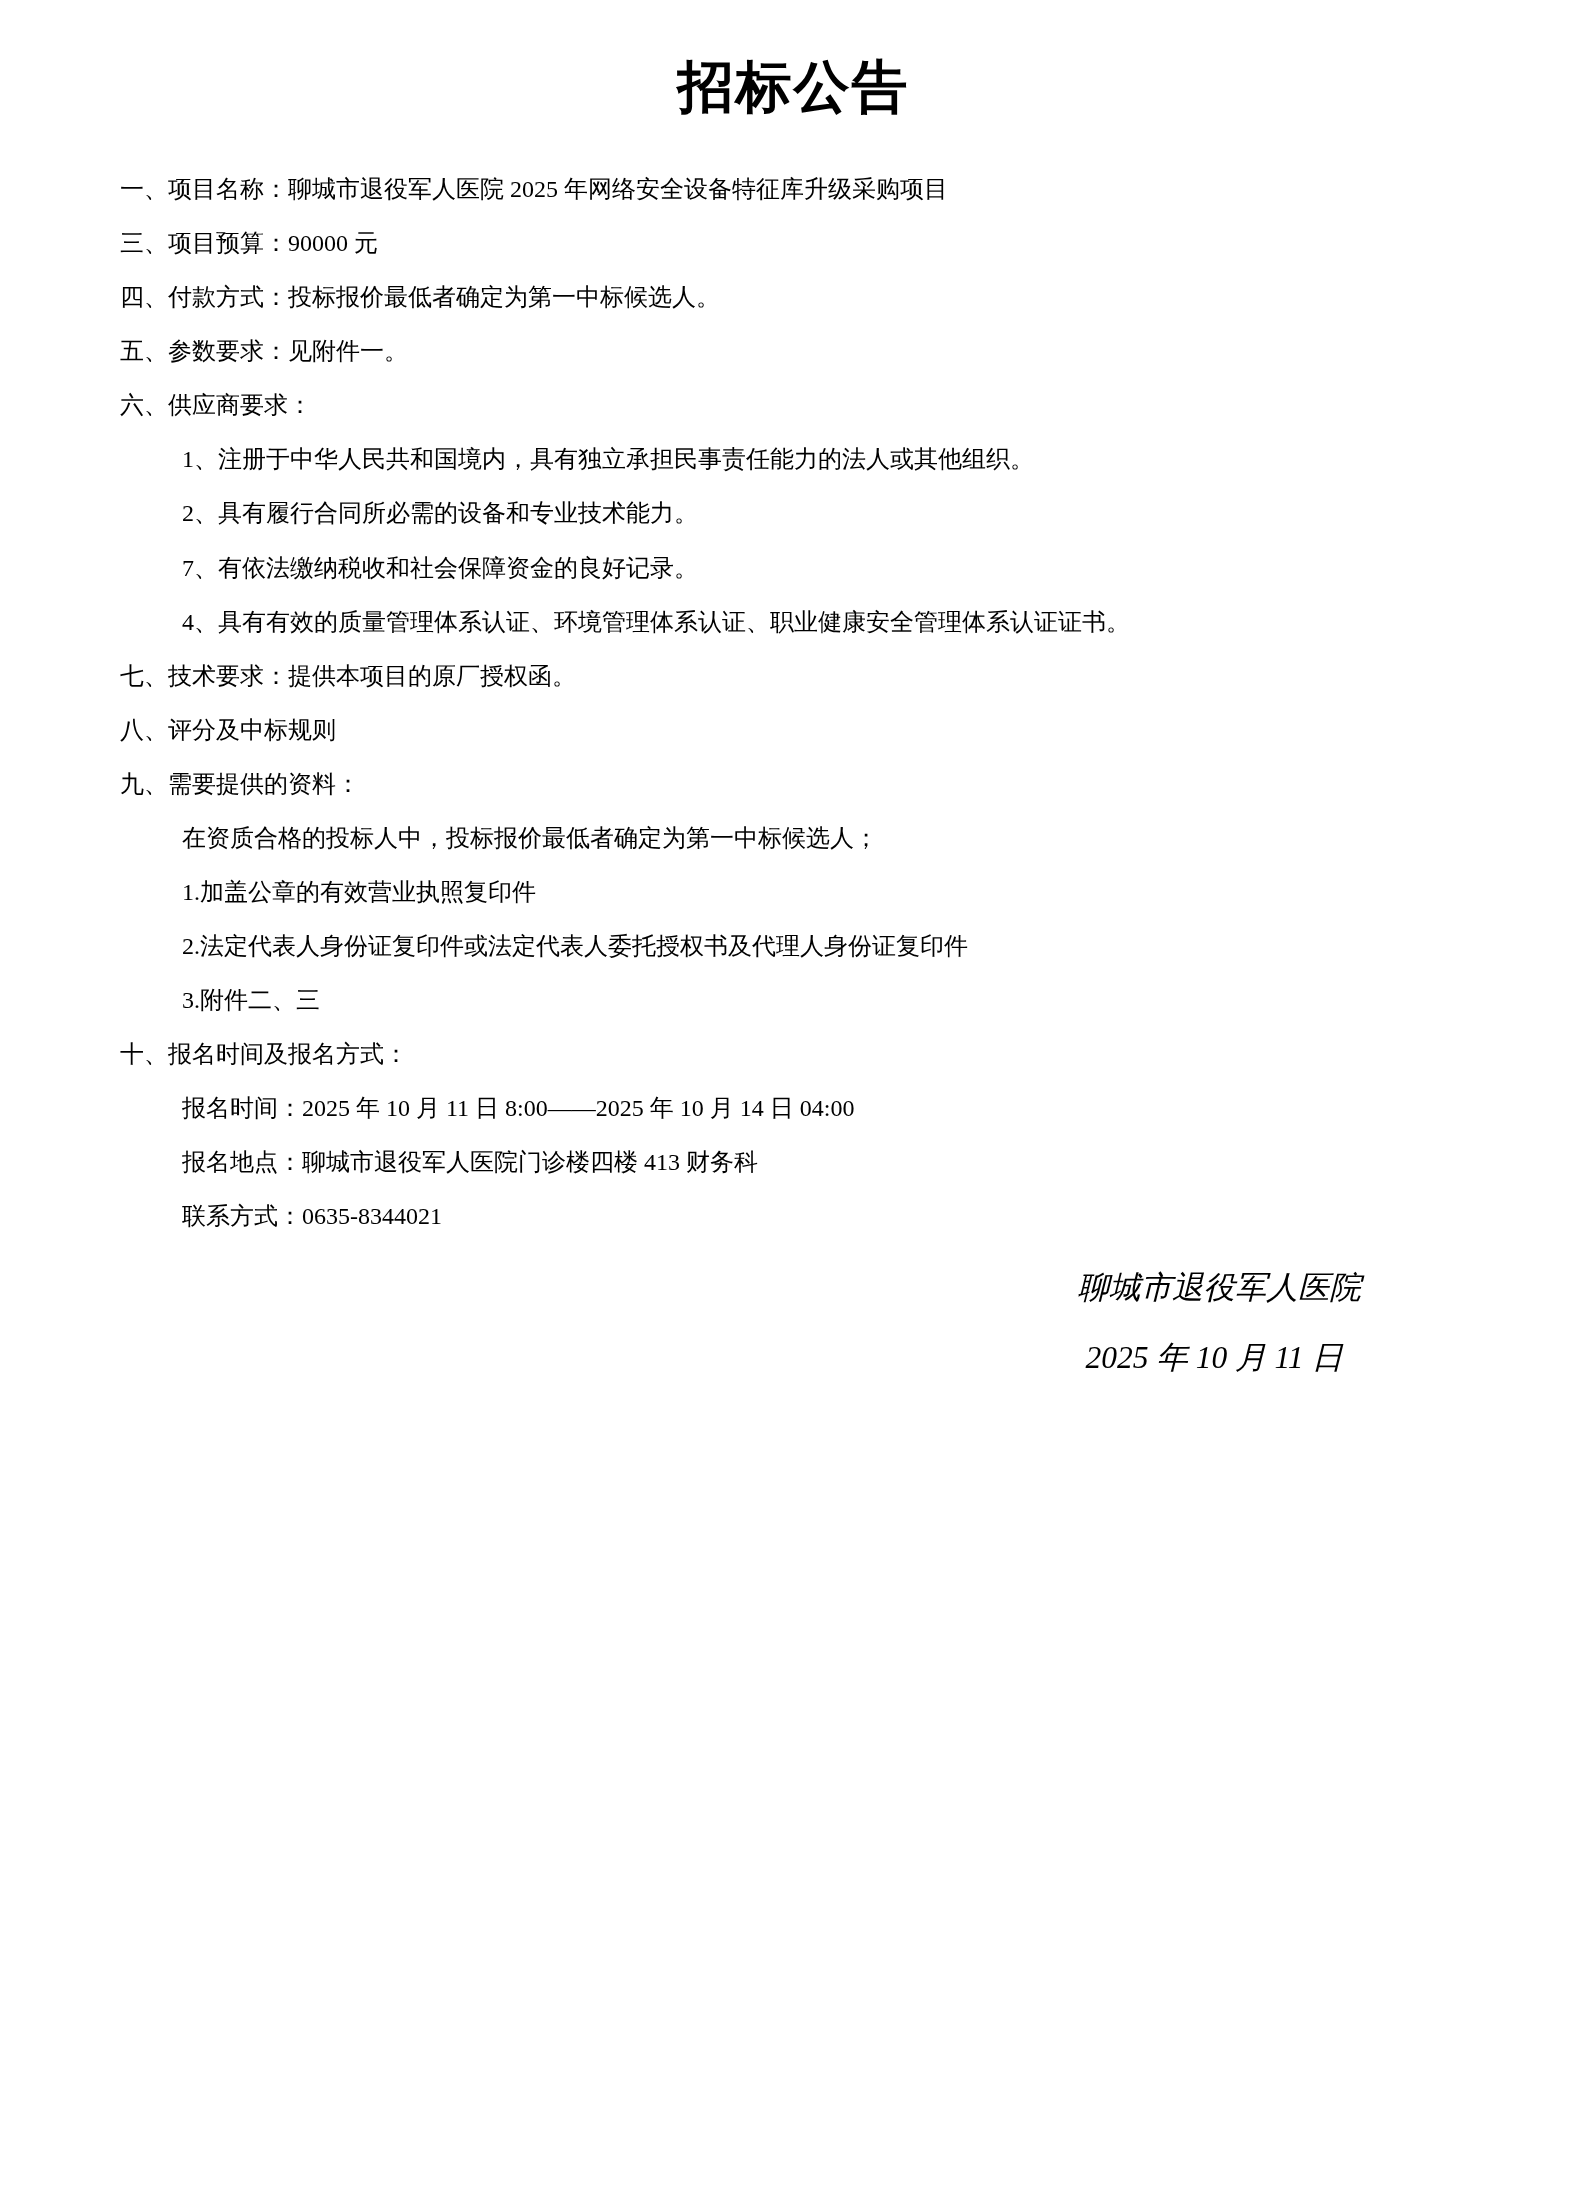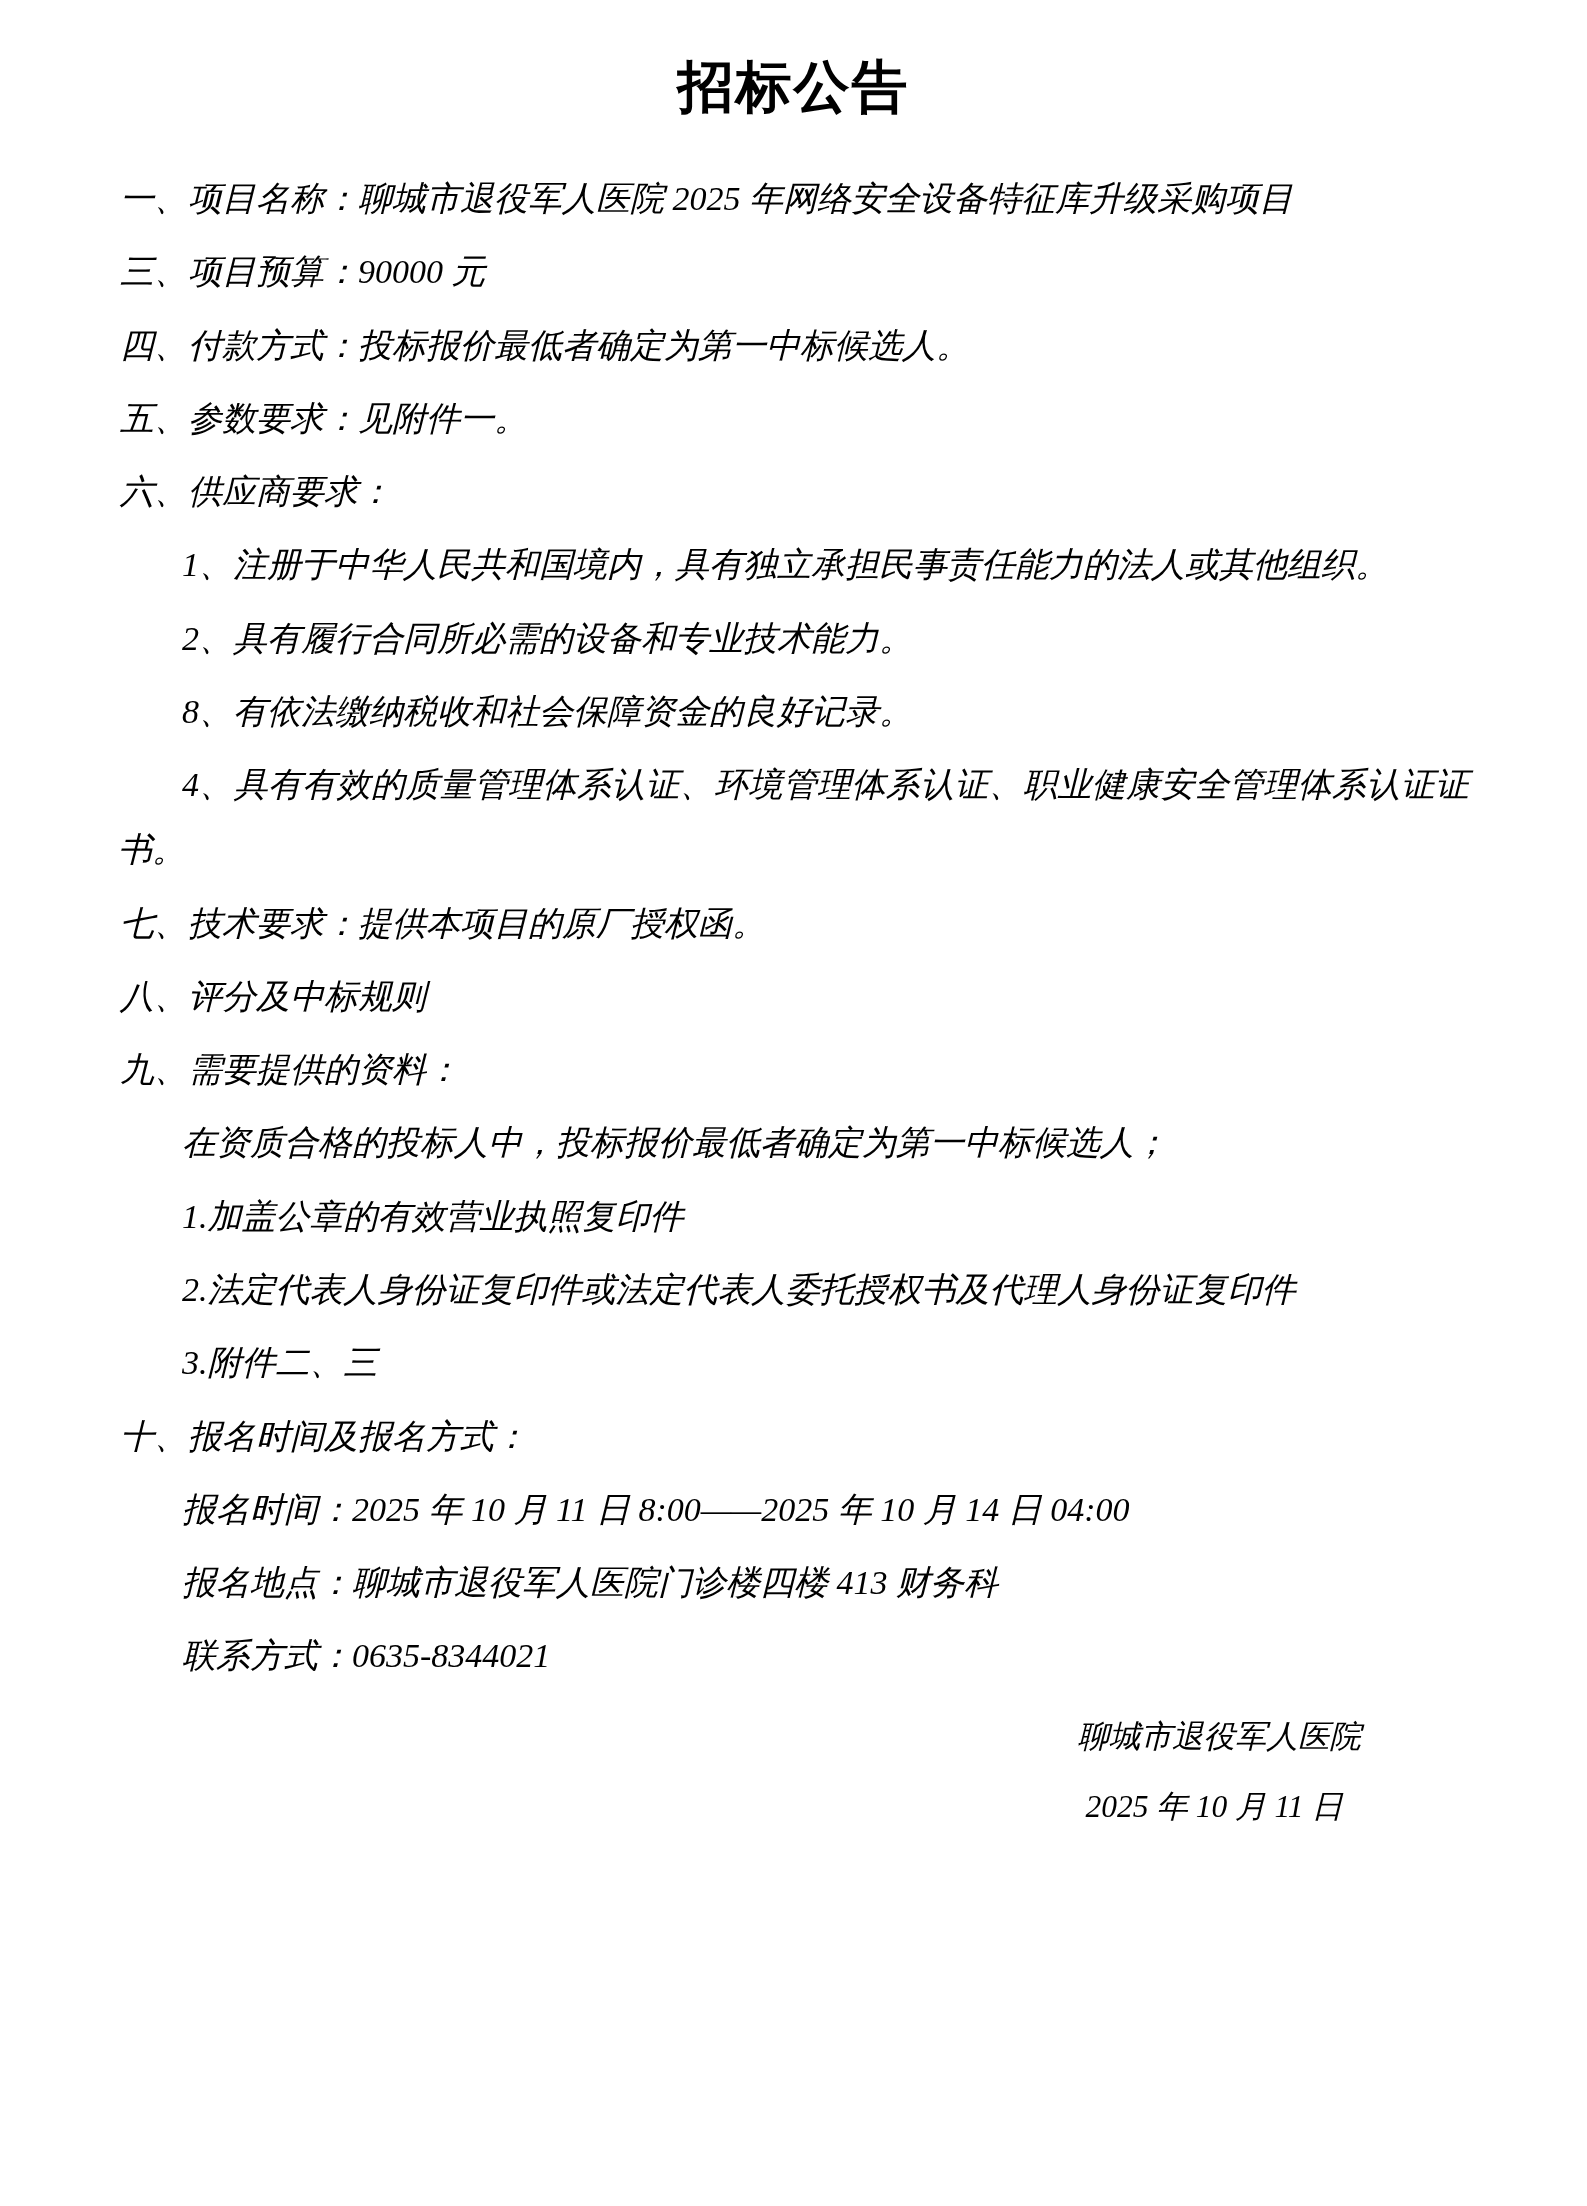--- a/index.html
+++ b/index.html
@@ -25,25 +25,24 @@
   .doc-title {
     text-align: center;
     font-size: 56px;
     font-weight: 700;
     letter-spacing: 2px;
     line-height: 1.25;
     margin: 0 0 44px 0;
     font-family: "Liberation Serif", "DejaVu Serif", serif;
   }
   .body-block {
-    font-size: 34px;
+    font-size: 24px;
     line-height: 1.92;
     text-align: justify;
     text-justify: inter-ideograph;
-    font-style: italic;
   }
   .para {
     margin: 0 0 8px 0;
     text-align: justify;
     text-justify: inter-ideograph;
     white-space: normal;
   }
   
   .para.section {
     padding-left: 2px;
@@ -87,21 +86,21 @@
     <p class="para section">四、付款方式：投标报价最低者确定为第一中标候选人。</p>
 
     <p class="para section">五、参数要求：见附件一。</p>
 
     <p class="para section">六、供应商要求：</p>
 
     <p class="para sub">1、注册于中华人民共和国境内，具有独立承担民事责任能力的法人或其他组织。</p>
 
     <p class="para sub">2、具有履行合同所必需的设备和专业技术能力。</p>
 
-    <p class="para sub">8、有依法缴纳税收和社会保障资金的良好记录。</p>
+    <p class="para sub">7、有依法缴纳税收和社会保障资金的良好记录。</p>
 
     <p class="para sub">4、具有有效的质量管理体系认证、环境管理体系认证、职业健康安全管理体系认证证书。</p>
 
     <p class="para section">七、技术要求：提供本项目的原厂授权函。</p>
 
     <p class="para section">八、评分及中标规则</p>
 
     <p class="para section">九、需要提供的资料：</p>
 
     <p class="para sub">在资质合格的投标人中，投标报价最低者确定为第一中标候选人；</p>

